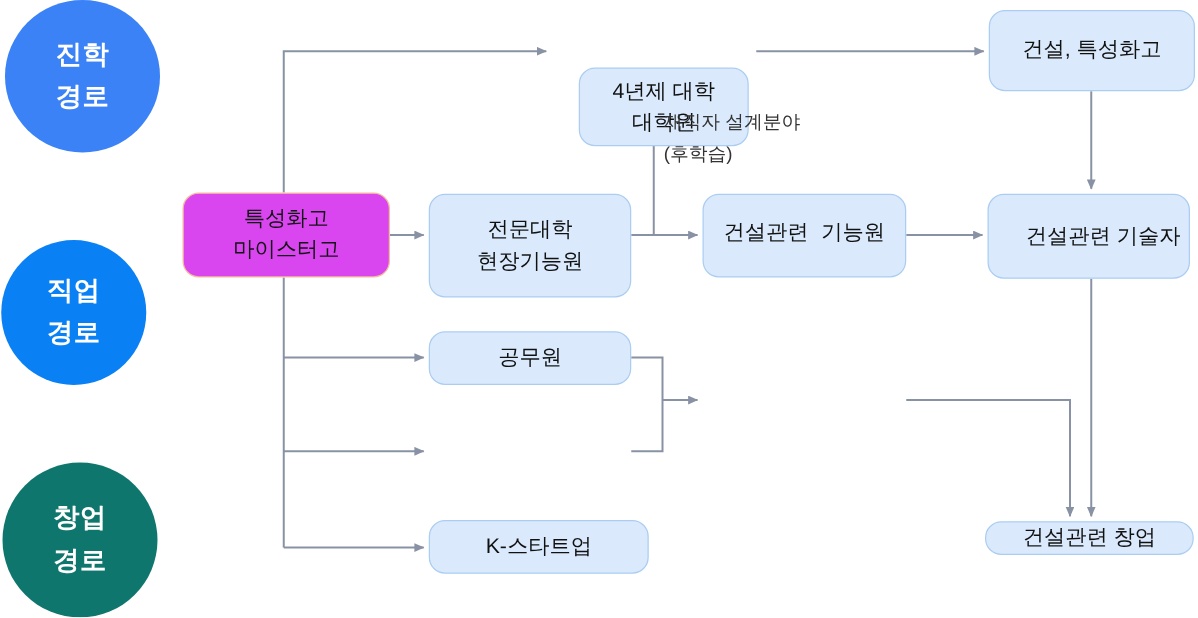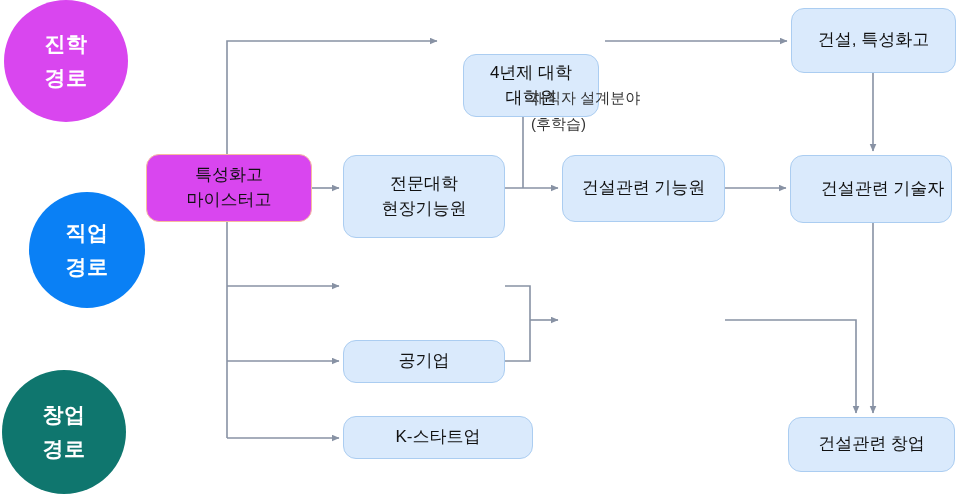--- a/index.html
+++ b/index.html
@@ -6,42 +6,42 @@
   .stage{
     position:relative;width:958px;height:494px;background:#ffffff;overflow:hidden;
     font-family:"Liberation Sans","DejaVu Sans",sans-serif;
   }
   .edges{position:absolute;left:0;top:0;width:958px;height:494px;}
   .circle{
     position:absolute;border-radius:50%;display:flex;align-items:center;justify-content:center;
     color:#ffffff;font-size:21px;font-weight:700;text-align:center;line-height:1.6;
     white-space:pre-line;letter-spacing:0.5px;
   }
-  .circle.c1{left:4px;top:0px;width:124px;height:122px;background:#d946ef;}
-  .circle.c2{left:1px;top:192px;width:116px;height:116px;background:#0a80f5;margin-left:28px;}
+  .circle.c1{left:4px;top:0px;width:124px;height:122px;background:#3b82f6;}
+  .circle.c2{left:1px;top:192px;width:116px;height:116px;background:#0a80f5;}
   .circle.c3{left:2px;top:370px;width:124px;height:124px;background:#0f766e;}
   .node{
     position:absolute;box-sizing:border-box;border-radius:13px;
     background:#daeafc;border:1.5px solid #abcdf1;
     display:flex;align-items:center;justify-content:center;
     color:#111111;font-size:17px;font-weight:500;text-align:center;line-height:1.45;
     white-space:pre-line;
   }
   .node.origin{background:#d946ef;border-color:#f6bb9e;}
   .node.hs{left:146px;top:154px;width:166px;height:68px;}
   .node.univ{left:463px;top:10px;width:136px;height:63px;margin-top:44px;}
   .node.design{left:791px;top:8px;width:165px;height:65px;}
   .node.college{left:343px;top:155px;width:162px;height:83px;}
-  .node.technician{left:562px;top:155px;width:163px;height:67px;}
+  .node.technician{left:562px;top:155px;width:163px;height:67px;font-family:Liberation Mono, monospace;}
   .node.engineer{left:790px;top:155px;width:162px;height:68px;padding-left:23px;}
   .node.civil{left:343px;top:265px;width:162px;height:43px;}
   .node.pubcorp{left:343px;top:340px;width:162px;height:43px;}
   .node.manager{left:562px;top:285px;width:163px;height:68px;}
-  .node.kstartup{left:343px;top:416px;width:190px;height:43px;}
-  .node.startup{left:788px;top:417px;width:167px;height:55px;}
+  .node.kstartup{left:343px;top:416px;width:176px;height:43px;}
+  .node.startup{left:788px;top:417px;width:167px;height:27px;}
   .edge-label{
     position:absolute;left:531px;top:85px;width:140px;
     color:#333333;font-size:15px;font-weight:400;line-height:1.7;
     white-space:pre-line;text-align:left;
   }
 </style>
 </head>
 <body>
 
 <div class="stage">
@@ -80,20 +80,20 @@
 
   <div class="node origin hs">특성화고
 마이스터고</div>
   <div class="node univ">4년제 대학
 대학원</div>
   <div class="node design">건설, 특성화고</div>
   <div class="node college">전문대학
 현장기능원</div>
   <div class="node technician">건설관련 기능원</div>
   <div class="node engineer">건설관련 기술자</div>
-  <div class="node pubcorp">공기업</div>
+  <div class="node civil">공무원</div>
   <div class="node kstartup">K-스타트업</div>
   <div class="node startup">건설관련 창업</div>
 
   <div class="edge-label">재직자 설계분야
 (후학습)</div>
 
 </div>
 
 </body></html>

